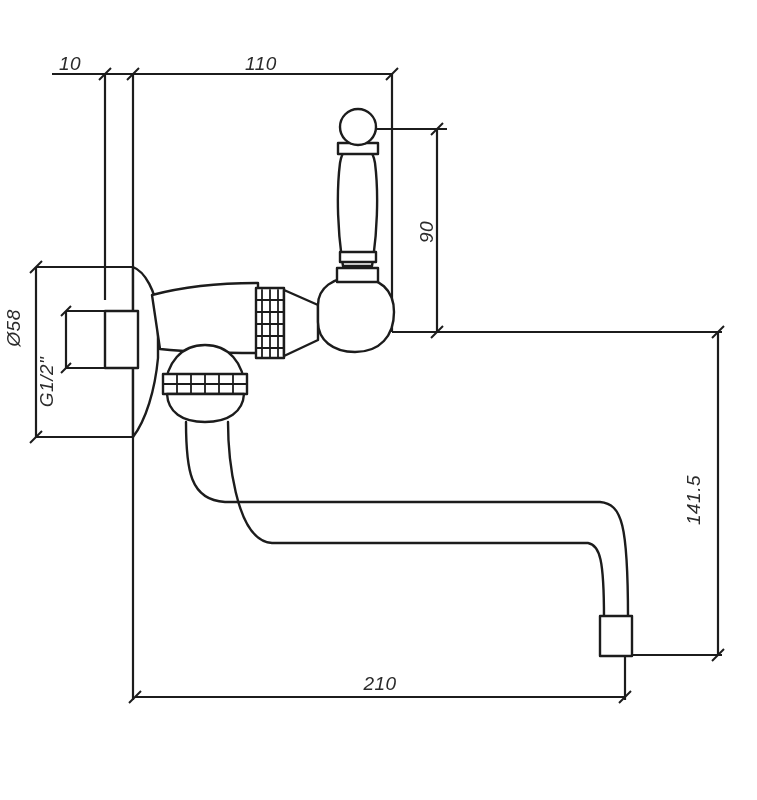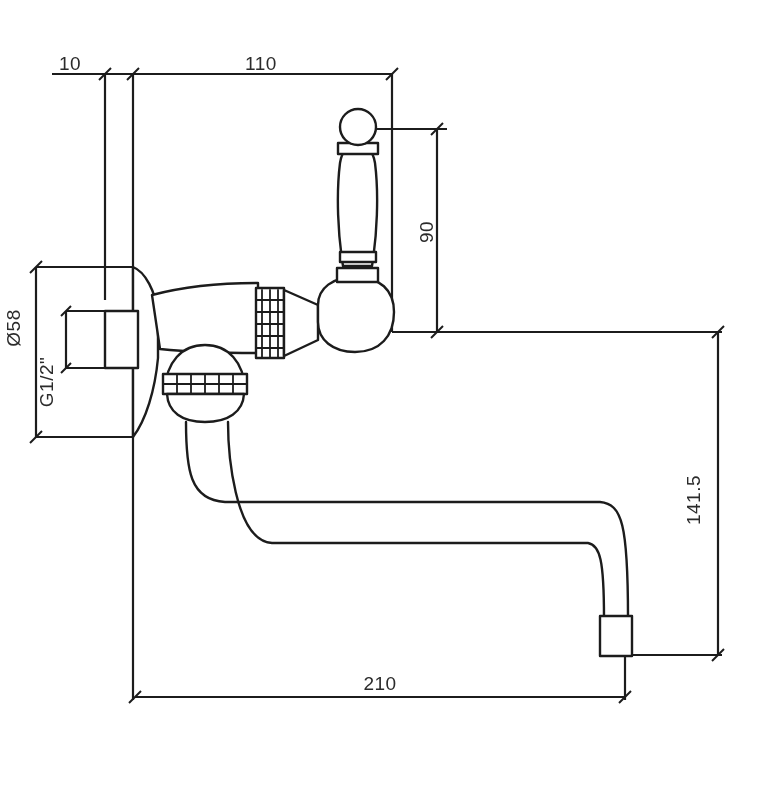--- a/index.html
+++ b/index.html
@@ -10,20 +10,21 @@
   }
   body {
     font-family: "Liberation Sans", sans-serif;
   }
   #drawing-root {
     position: relative;
     width: 757px;
     height: 800px;
     background: #ffffff;
     overflow: hidden;
+    font-style: italic;
   }
   #drawing-svg {
     position: absolute;
     left: 0;
     top: 0;
     width: 757px;
     height: 800px;
     display: block;
   }
   .dim-text {

